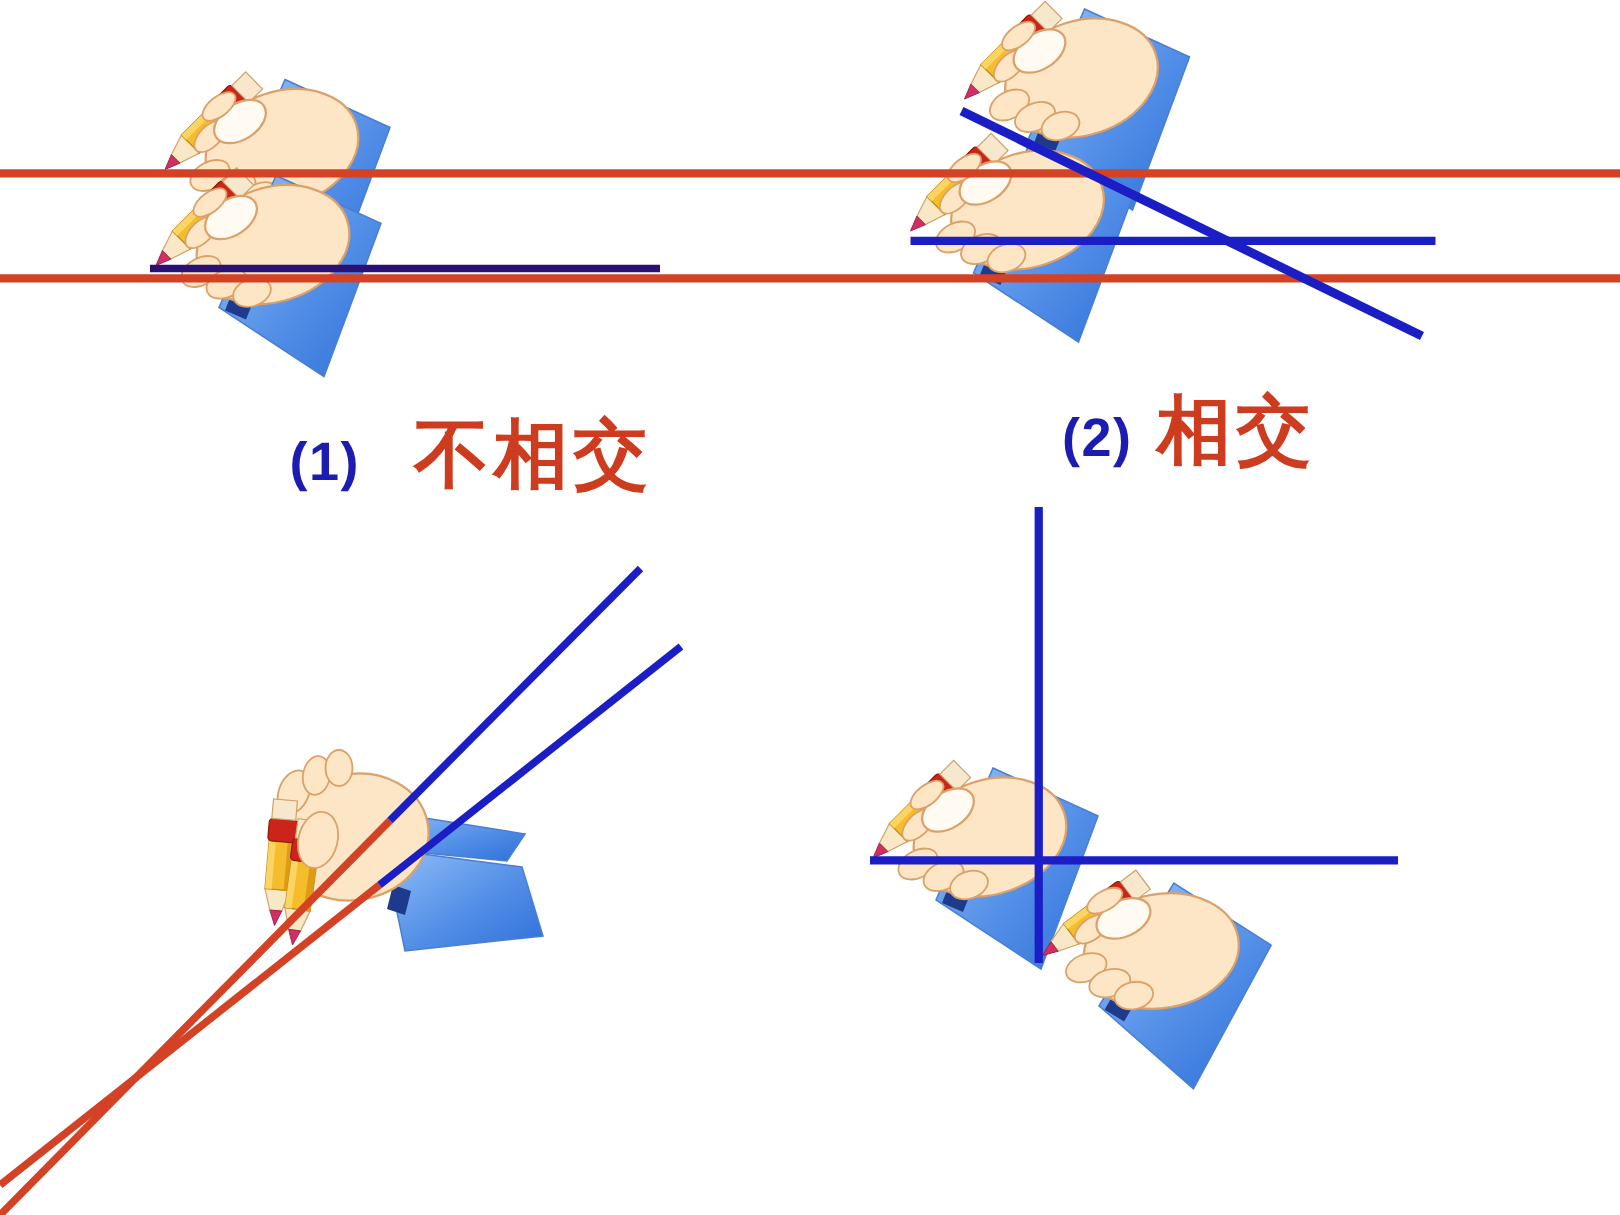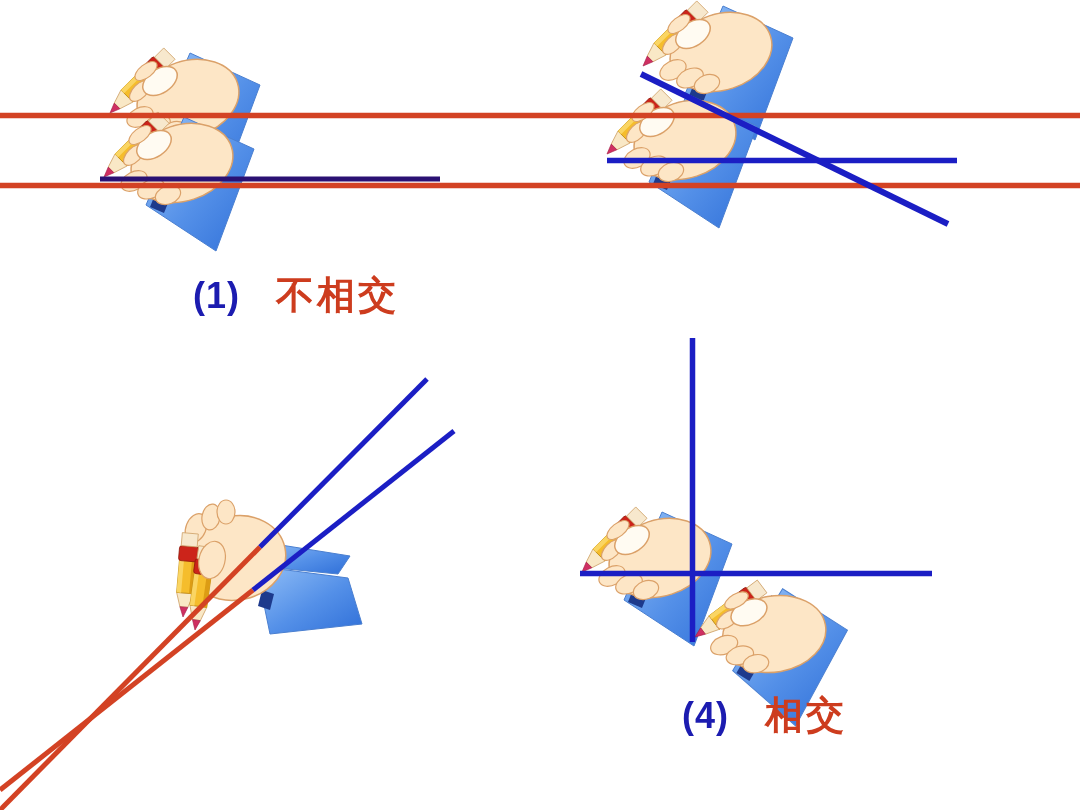--- a/index.html
+++ b/index.html
@@ -6,21 +6,21 @@
   .canvas{
     position:relative;width:1080px;height:810px;background:#ffffff;
     overflow:hidden;font-family:"Liberation Sans",sans-serif;
   }
   .canvas svg{position:absolute;left:0;top:0;}
   .lbl{
     position:absolute;white-space:nowrap;font-weight:bold;
     font-family:"Liberation Sans","DejaVu Sans",sans-serif;
   }
   .lbl .num{color:#1c1cb0;font-size:36px;letter-spacing:1px;}
-  .lbl .cap{color:#cd3c1e;font-size:38px;letter-spacing:3px;}
+  .lbl .cap{color:#cd3c1e;font-size:50px;letter-spacing:3px;}
   .gap-sm{display:inline-block;width:16px;}
   .gap-md{display:inline-block;width:24px;}
   .gap-lg{display:inline-block;width:36px;}
 </style>
 </head>
 <body>
 
 <div class="canvas">
 
   <svg width="1080" height="810" viewBox="0 0 1080 810">
@@ -90,19 +90,19 @@
     <line x1="427" y1="379" x2="260" y2="547" stroke-width="5" stroke="#1b1ec4"></line>
     <line x1="454" y1="431" x2="253" y2="590" stroke-width="5" stroke="#1b1ec4"></line>
     <line x1="692.5" y1="338" x2="692.5" y2="642" stroke-width="5.5" stroke="#1b1ec4"></line>
     <line x1="580" y1="573.5" x2="932" y2="573.5" stroke-width="5.5" stroke="#1b1ec4"></line>
   </svg>
 
   <div class="lbl" style="left:193px;top:270px;">
     <span class="num">(1)</span><span class="gap-lg"></span><span class="cap">不相交</span>
   </div>
 
+  <div class="lbl" style="left:708px;top:254px;">
+    <span class="num">(2)</span><span class="gap-sm"></span><span class="cap">相交</span>
+  </div>
 
 
-  <div class="lbl" style="left:682px;top:690px;">
-    <span class="num">(4)</span><span class="gap-lg"></span><span class="cap">相交</span>
-  </div>
 
 </div>
 
 </body></html>

